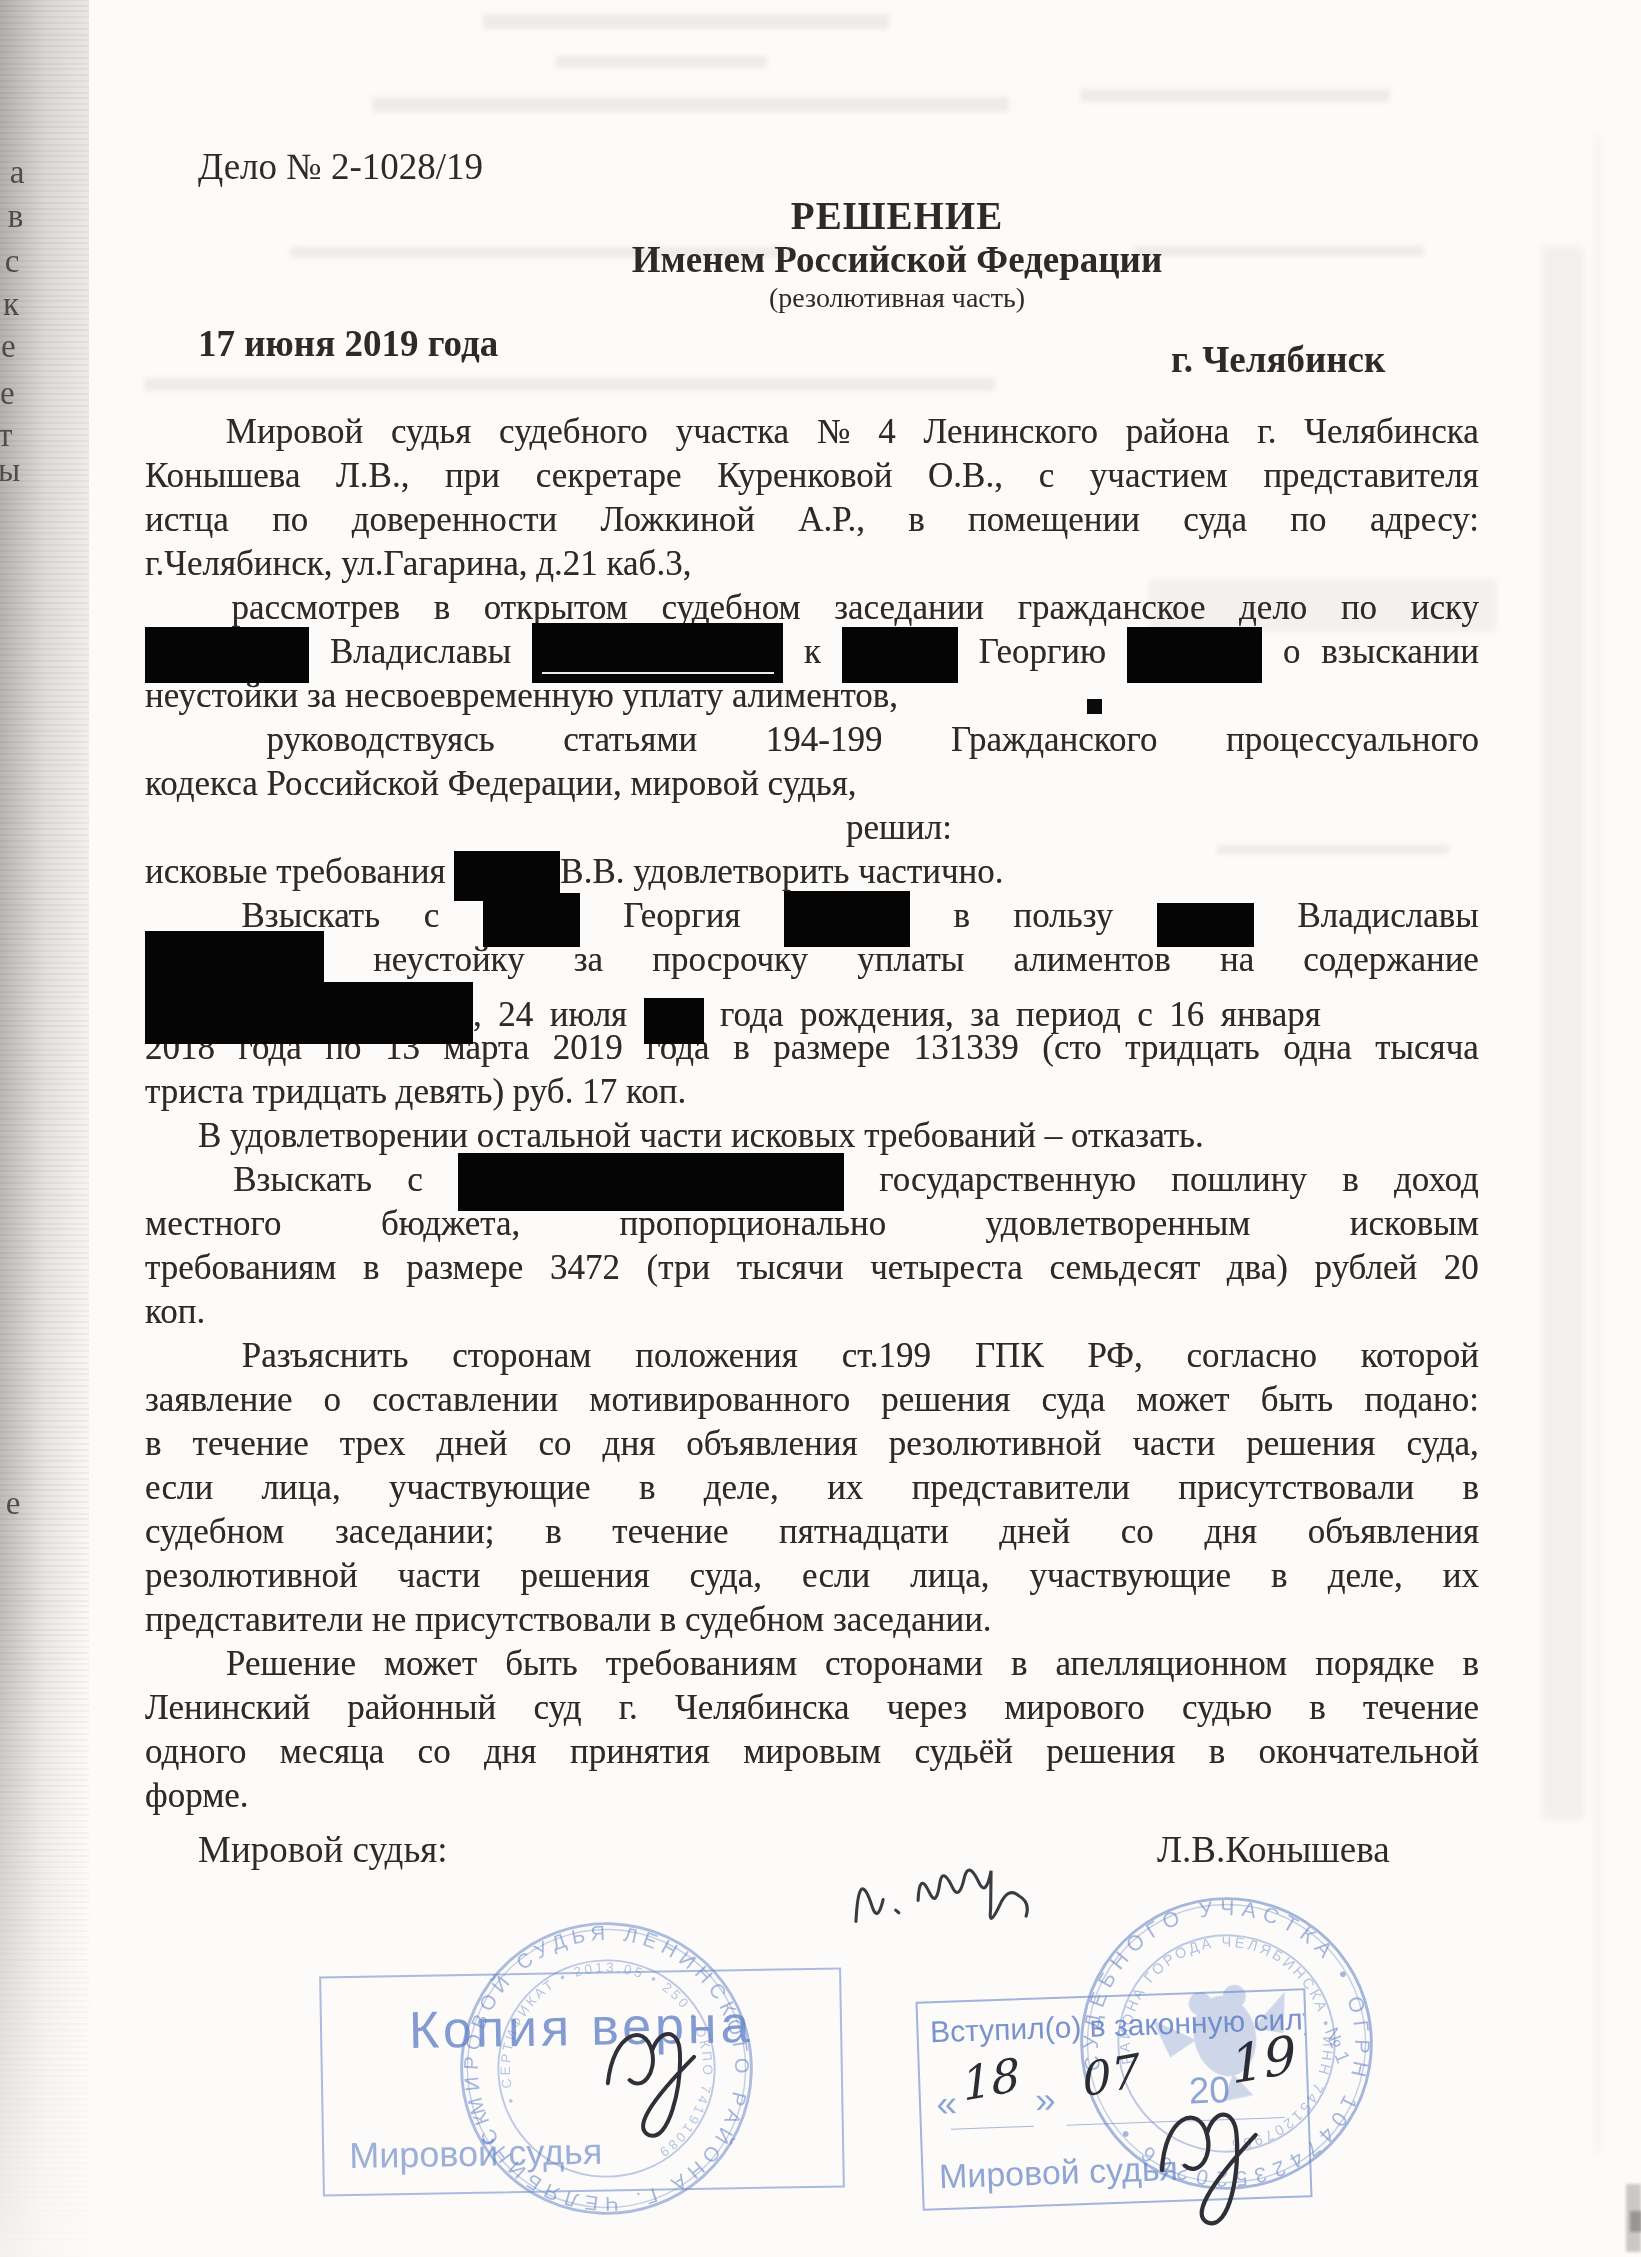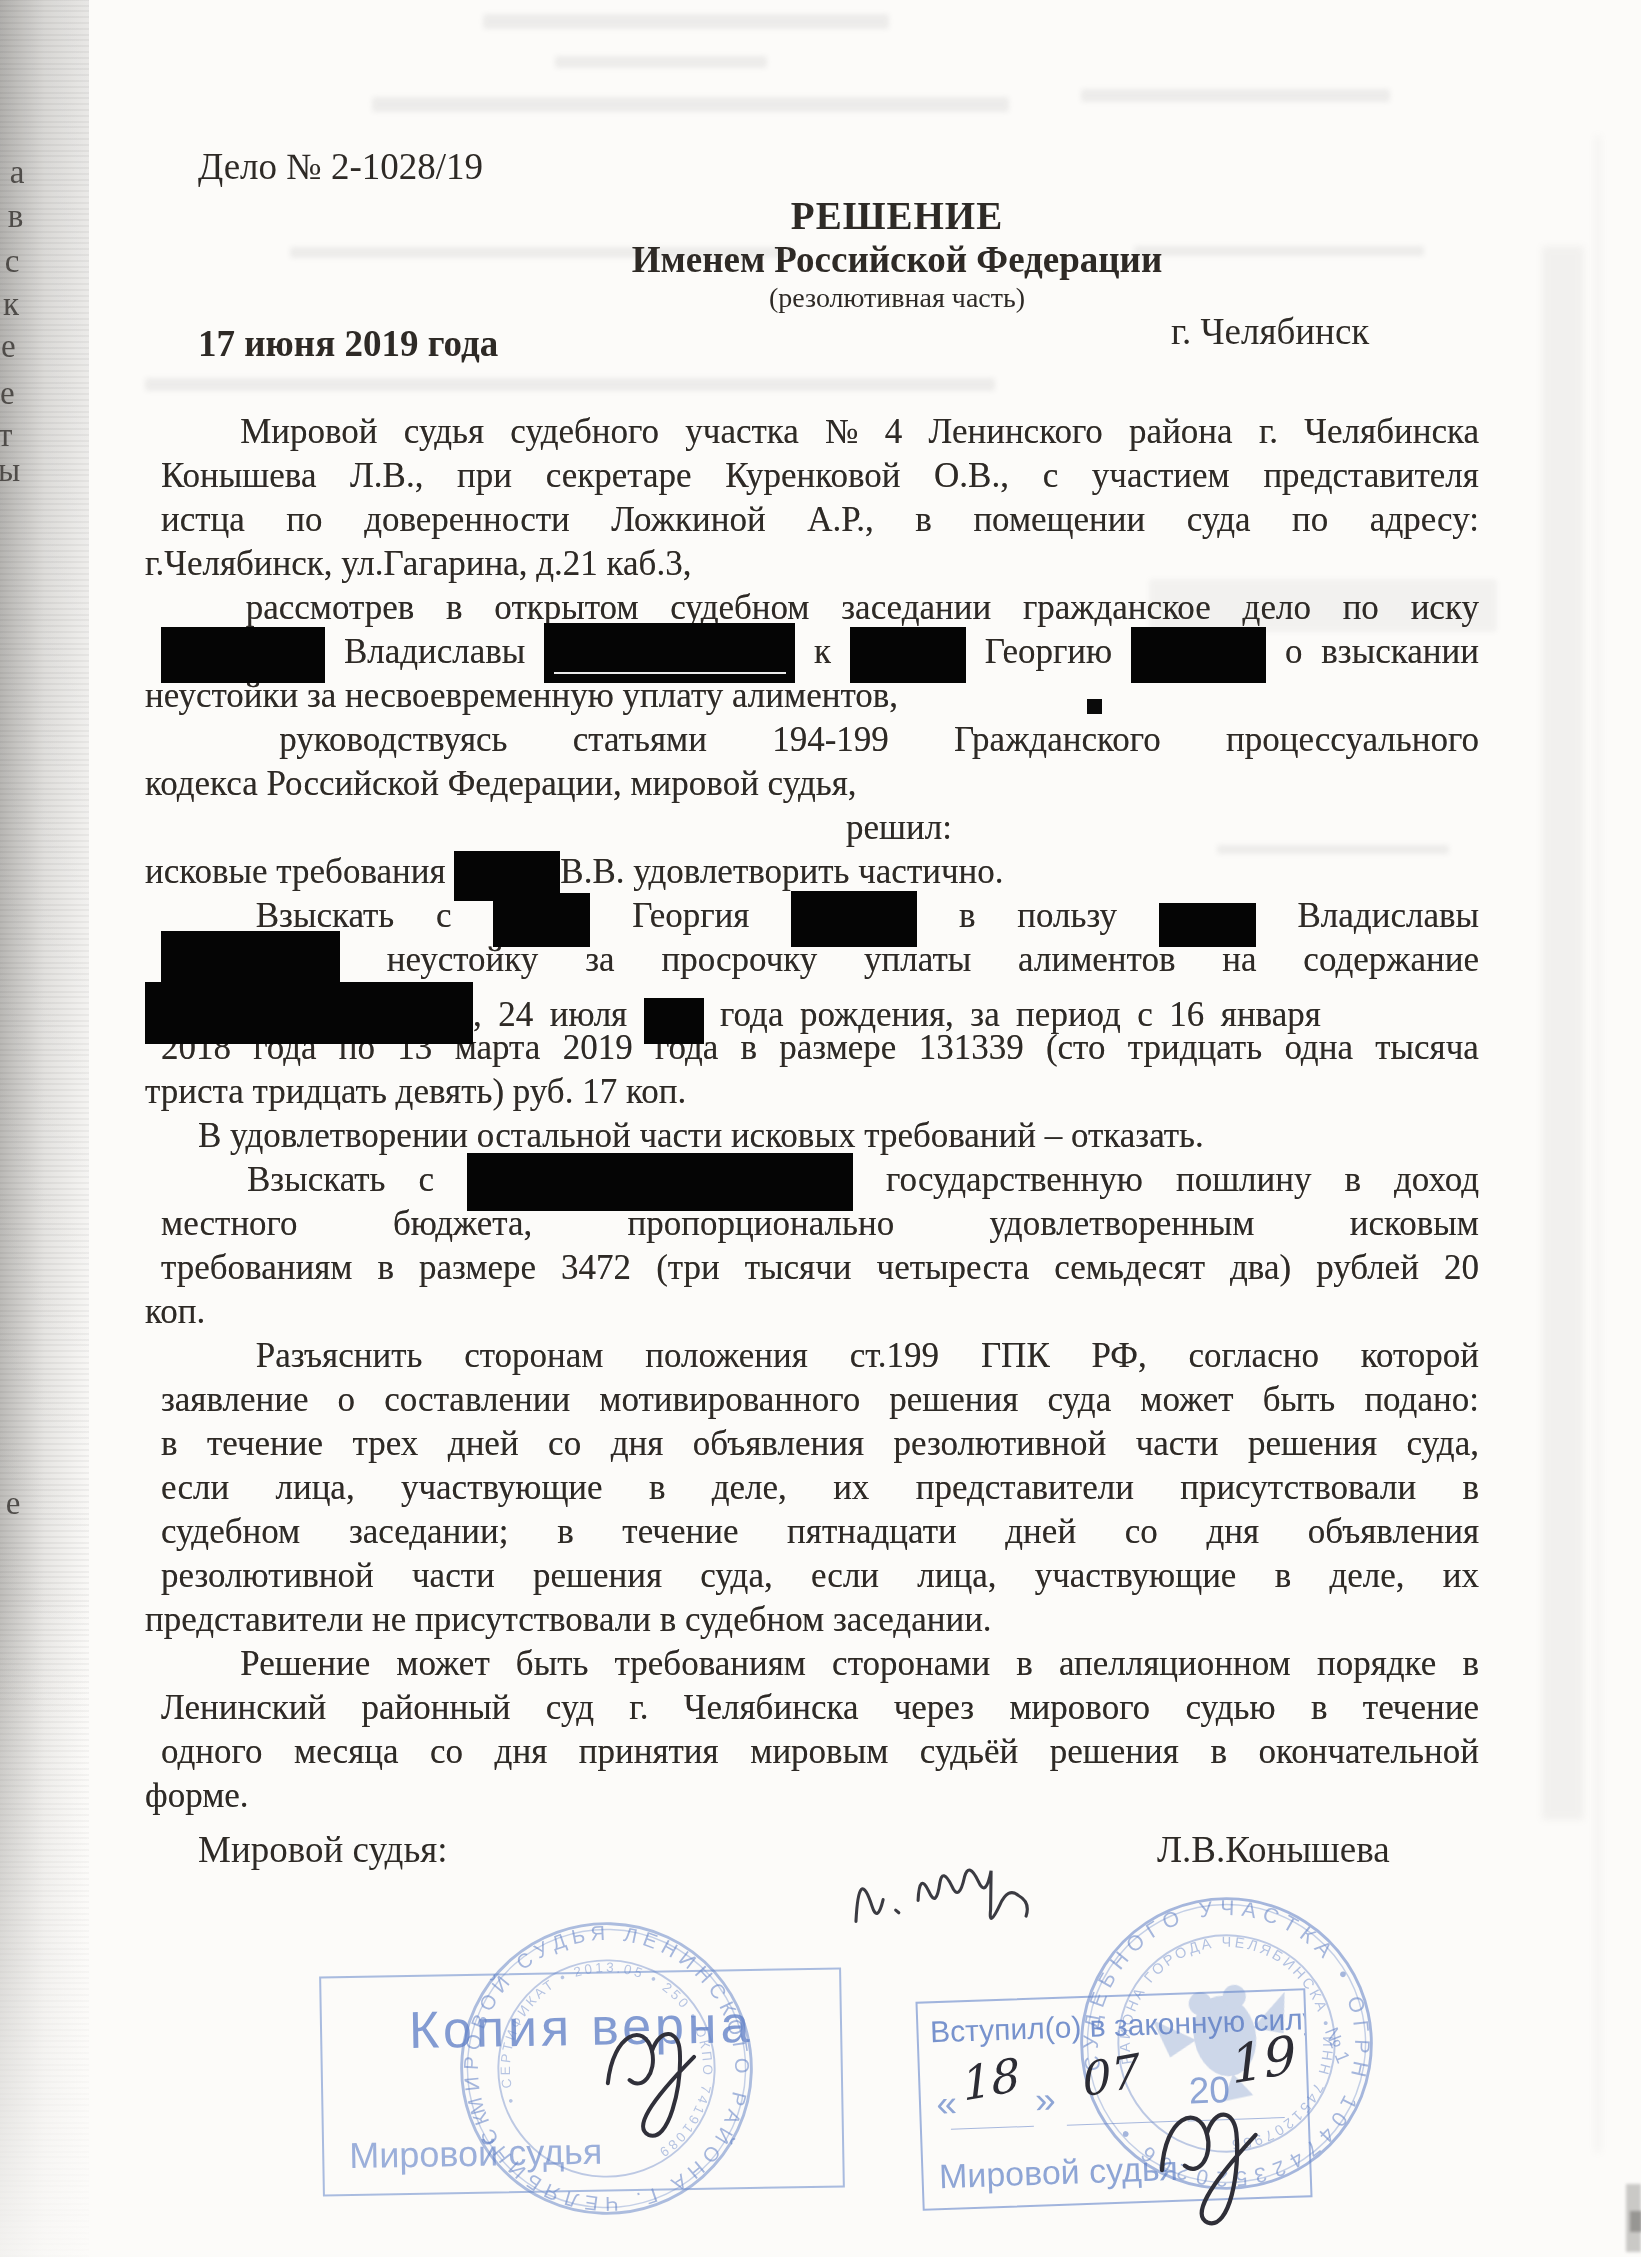--- a/index.html
+++ b/index.html
@@ -19,26 +19,26 @@
   .band{position:absolute;background:#9a9894;opacity:.10;filter:blur(3.9px);}
   .smudge{position:absolute;background:#6f6d6a;filter:blur(1.4px);}
   
   .abs{position:absolute;}
   .case-number{left:198px;top:145px;font-size:37px;}
   .hdr-center{left:145px;width:1334px;text-align:center;transform:translateX(85px);}
   .t1{top:193px;font-size:39px;font-weight:bold;letter-spacing:1px;}
   .t2{top:238px;font-size:37px;font-weight:bold;}
   .t3{top:282px;font-size:28px;}
   .date{left:198px;top:322px;font-size:37px;font-weight:bold;}
-  .city{left:1171px;top:310px;font-size:37px;}
+  .city{left:1171px;top:338px;font-size:37px;font-weight:bold;}
   
   #document-body{position:absolute;left:145px;top:410px;width:1334px;}
   .ln{height:44px;line-height:43px;font-size:35px;overflow:visible;white-space:nowrap;
       text-shadow:0 0 0.5px rgba(62,56,50,.55);}
-  .ln.fx{display:flex;justify-content:space-between;align-items:baseline;white-space:nowrap;margin-left:16px;}
+  .ln.fx{display:flex;justify-content:space-between;align-items:baseline;white-space:nowrap;}
   .ln.c{text-align:center;transform:translateX(87px);}
   .ln.ws{word-spacing:7.7px;}
   .ind{display:inline-block;width:53px;flex:0 0 53px;}
   .redact{display:inline-block;background:#050505;vertical-align:-9.7px;position:relative;
           flex-shrink:1;margin-bottom:-8.7px;}
   .fx .redact{align-self:flex-end;}
   .redact.wl::after{content:'';position:absolute;left:9.7px;right:9.7px;bottom:8.7px;height:1.9px;
           background:rgba(255,255,255,.92);}
   .blot{position:absolute;left:1087px;top:699px;width:15.4px;height:14.5px;background:#0a0a0a;}
   

